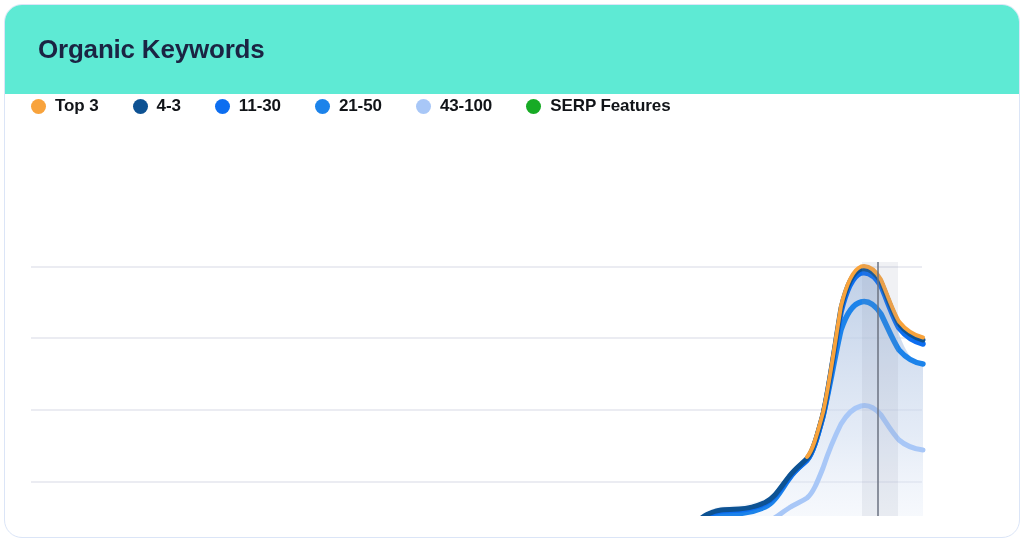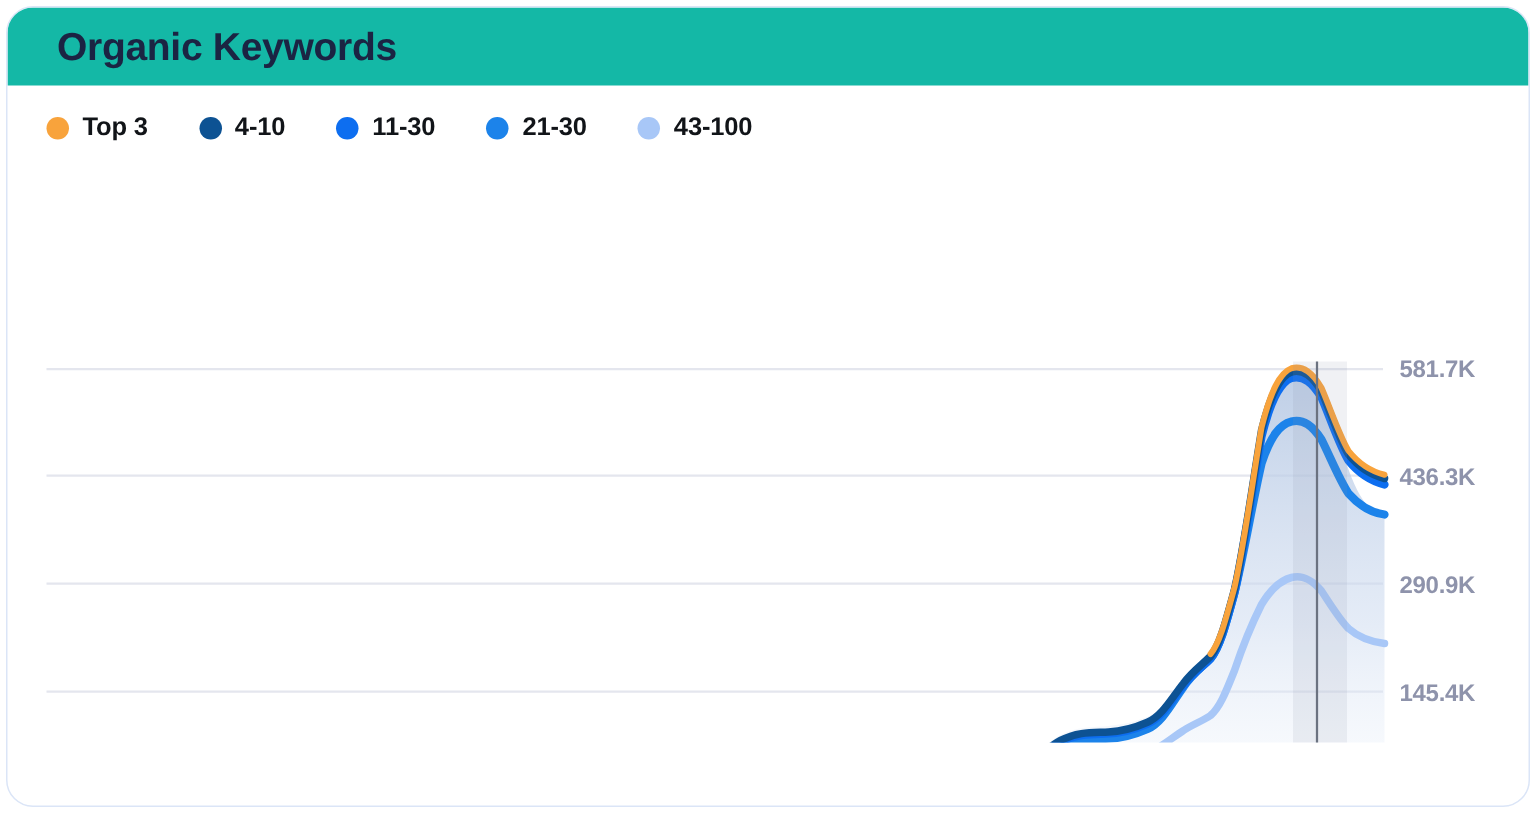--- a/index.html
+++ b/index.html
@@ -21,38 +21,38 @@
     width: 1016px;
     height: 534px;
     box-sizing: border-box;
     background: #ffffff;
     border: 1px solid #dbe5f7;
     border-radius: 18px;
     overflow: hidden;
   }
 
   .card-header {
-    height: 52px;
-    background: #14b8a6;
+    height: 89px;
+    background: #5eead4;
     display: flex;
     align-items: center;
     padding-left: 33px;
     box-sizing: border-box;
   }
   .card-title {
     font-size: 26px;
     font-weight: bold;
     color: #1b2443;
     letter-spacing: -0.2px;
   }
 
   .legend {
     display: flex;
     align-items: center;
-    padding: 18px 0 0 26px;
+    padding: 2px 0 0 26px;
     gap: 0;
   }
   .legend-item {
     display: flex;
     align-items: center;
     margin-right: 34px;
     white-space: nowrap;
   }
   .legend-dot {
     width: 15px;
@@ -111,33 +111,37 @@
     <div class="card-title">Organic Keywords</div>
   </div>
 
   <div class="legend">
     <div class="legend-item">
       <span class="legend-dot" style="background:#f8a33c"></span>
       <span class="legend-label">Top 3</span>
     </div>
     <div class="legend-item">
       <span class="legend-dot" style="background:#0d5293"></span>
-      <span class="legend-label">4-10</span>
+      <span class="legend-label">4-3</span>
     </div>
     <div class="legend-item">
       <span class="legend-dot" style="background:#0d6ef0"></span>
       <span class="legend-label">11-30</span>
     </div>
     <div class="legend-item">
       <span class="legend-dot" style="background:#1c83ea"></span>
-      <span class="legend-label">21-30</span>
+      <span class="legend-label">21-50</span>
     </div>
     <div class="legend-item">
       <span class="legend-dot" style="background:#a8c7f7"></span>
       <span class="legend-label">43-100</span>
+    </div>
+    <div class="legend-item">
+      <span class="legend-dot" style="background:#17ab25"></span>
+      <span class="legend-label">SERP Features</span>
     </div>
   </div>
 
   <div class="chart-area">
 
     <svg class="chart-svg" width="1016" height="400" viewBox="0 0 1016 400">
       <defs>
         <linearGradient id="fillGrad" x1="0" y1="0" x2="0" y2="1">
           <stop offset="0%" stop-color="#b3c6e2" stop-opacity="0.85"></stop>
           <stop offset="60%" stop-color="#cfdcf0" stop-opacity="0.55"></stop>
@@ -217,27 +221,20 @@
                C842,166 848,153.5 856,150.5 C864,148.5 870,153.5 876,163.5
                C882,177.5 888,195.5 894,205.5 C902,215.5 910,219.5 918,221.5"></path>
 
       <path fill="none" stroke="#17ab25" stroke-width="5" stroke-linecap="round" d="M26,438.5 L918,438.5"></path>
 
       <rect x="857" y="146" width="36" height="292" fill="#8a93ad" opacity="0.13"></rect>
 
       <line x1="873" y1="146" x2="873" y2="438" stroke="#6b7280" stroke-width="1.5"></line>
     </svg>
 
-    <div class="y-labels">
-      <div class="y-label" style="top:143px;">581.7K</div>
-      <div class="y-label" style="top:215px;">436.3K</div>
-      <div class="y-label" style="top:287px;">290.9K</div>
-      <div class="y-label" style="top:359px;">145.4K</div>
-
-    </div>
 
     <div class="x-labels">
       
       
       
       
       
       
       
       

